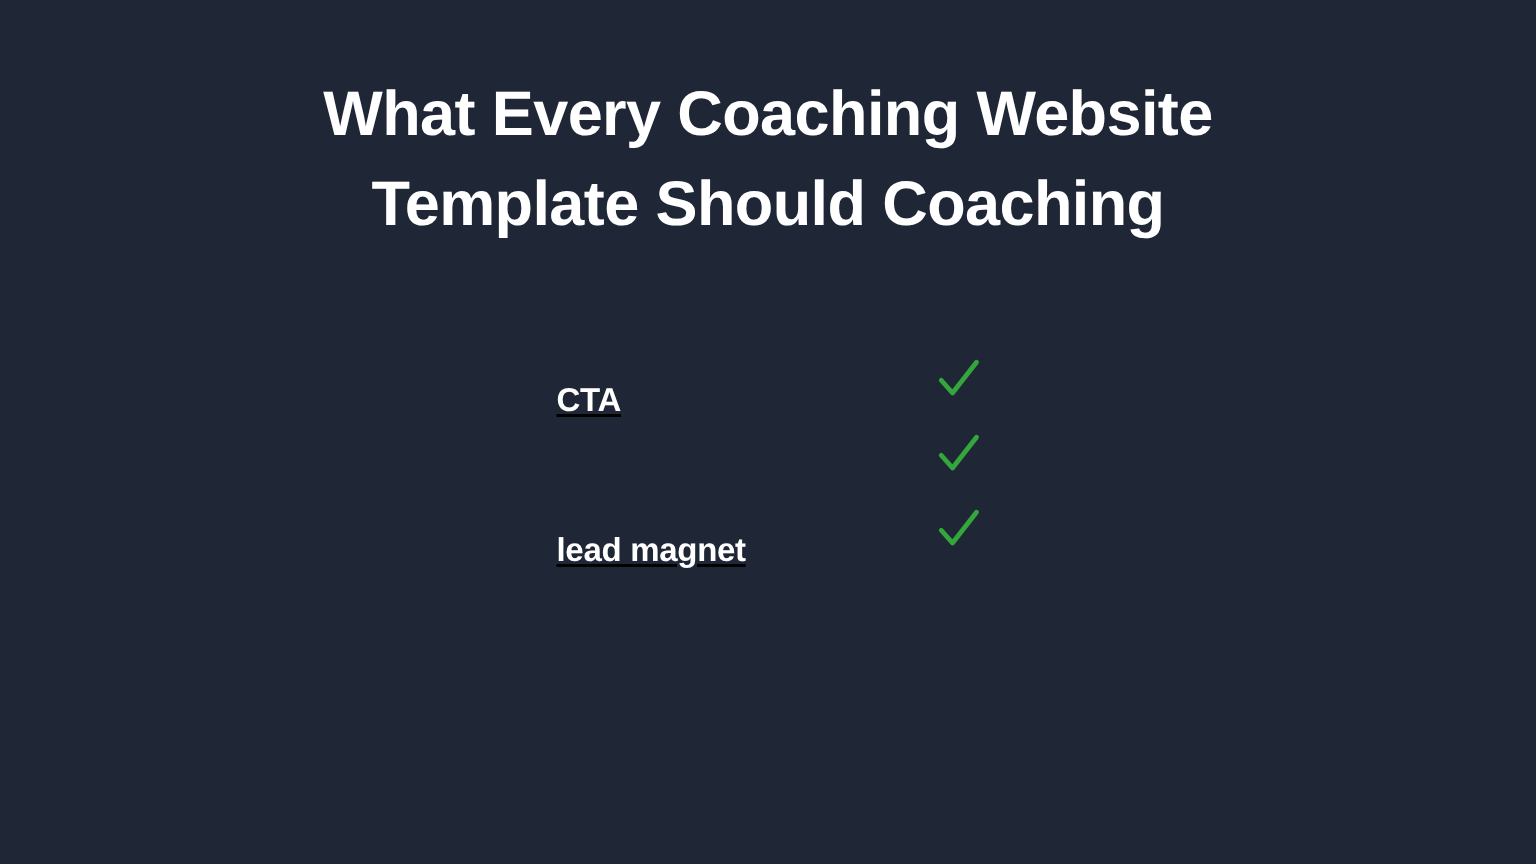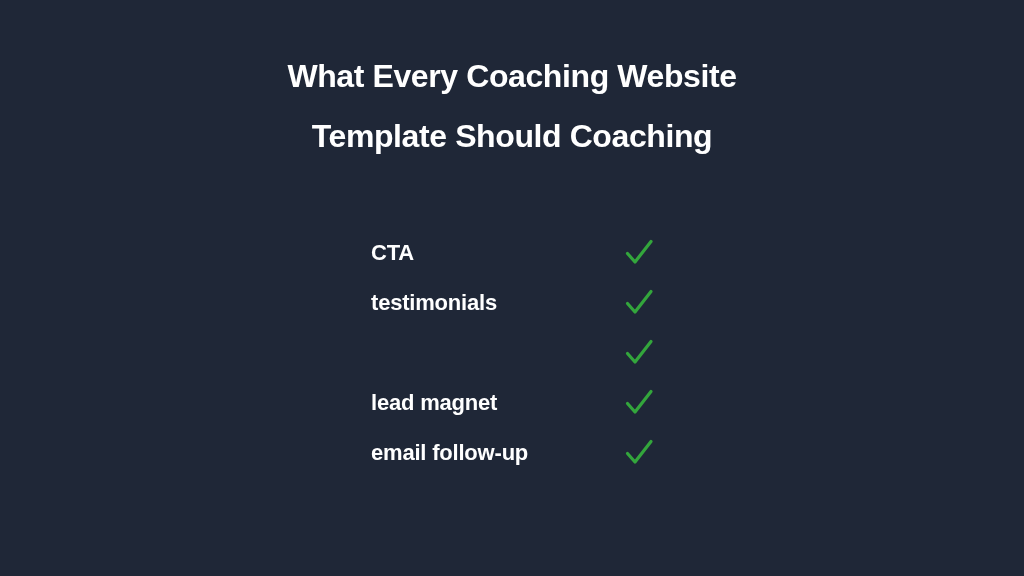--- a/index.html
+++ b/index.html
@@ -26,39 +26,40 @@
     position: absolute;
     left: 0;
     top: 46px;
     width: 1024px;
     text-align: center;
   }
   .title-line {
     display: block;
     color: #ffffff;
     font-family: "Liberation Sans", sans-serif;
-    font-size: 32px;
+    font-size: 42px;
     font-weight: bold;
     line-height: 60px;
     letter-spacing: -0.4px;
     white-space: nowrap;
   }
 
   
   .checklist {
     position: absolute;
     left: 371px;
     top: 228px;
     width: 300px;
   }
   .check-row {
     position: relative;
     height: 50px;
     display: flex;
-    align-items: center;
+    align-items: flex-end;
+    text-decoration: underline;
   }
   .check-label {
     color: #ffffff;
     font-family: "Liberation Sans", sans-serif;
     font-size: 22px;
     font-weight: bold;
     letter-spacing: -0.2px;
     line-height: 1;
     white-space: nowrap;
   }
@@ -91,50 +92,34 @@
 
     <div class="check-row">
       <span class="check-label">CTA</span>
       <span class="check-mark">
         <svg viewBox="0 0 30 30" aria-hidden="true">
           <path d="M3.5 15.5 L11 24 L27 3.5" fill="none" stroke="#33a63c" stroke-width="3.2" stroke-linecap="round" stroke-linejoin="round"></path>
         </svg>
       </span>
     </div>
 
-    <div class="check-row">
-      <span class="check-label">testimonials</span>
-      <span class="check-mark">
-        <svg viewBox="0 0 30 30" aria-hidden="true">
-          <path d="M3.5 15.5 L11 24 L27 3.5" fill="none" stroke="#33a63c" stroke-width="3.2" stroke-linecap="round" stroke-linejoin="round"></path>
-        </svg>
-      </span>
-    </div>
 
     <div class="check-row">
       <span class="check-mark">
         <svg viewBox="0 0 30 30" aria-hidden="true">
           <path d="M3.5 15.5 L11 24 L27 3.5" fill="none" stroke="#33a63c" stroke-width="3.2" stroke-linecap="round" stroke-linejoin="round"></path>
         </svg>
       </span>
     </div>
 
     <div class="check-row">
       <span class="check-label">lead magnet</span>
       <span class="check-mark">
         <svg viewBox="0 0 30 30" aria-hidden="true">
           <path d="M3.5 15.5 L11 24 L27 3.5" fill="none" stroke="#33a63c" stroke-width="3.2" stroke-linecap="round" stroke-linejoin="round"></path>
         </svg>
       </span>
     </div>
 
-    <div class="check-row">
-      <span class="check-label">email follow-up</span>
-      <span class="check-mark">
-        <svg viewBox="0 0 30 30" aria-hidden="true">
-          <path d="M3.5 15.5 L11 24 L27 3.5" fill="none" stroke="#33a63c" stroke-width="3.2" stroke-linecap="round" stroke-linejoin="round"></path>
-        </svg>
-      </span>
-    </div>
 
   </div>
 
 </div>
 
 </body></html>

